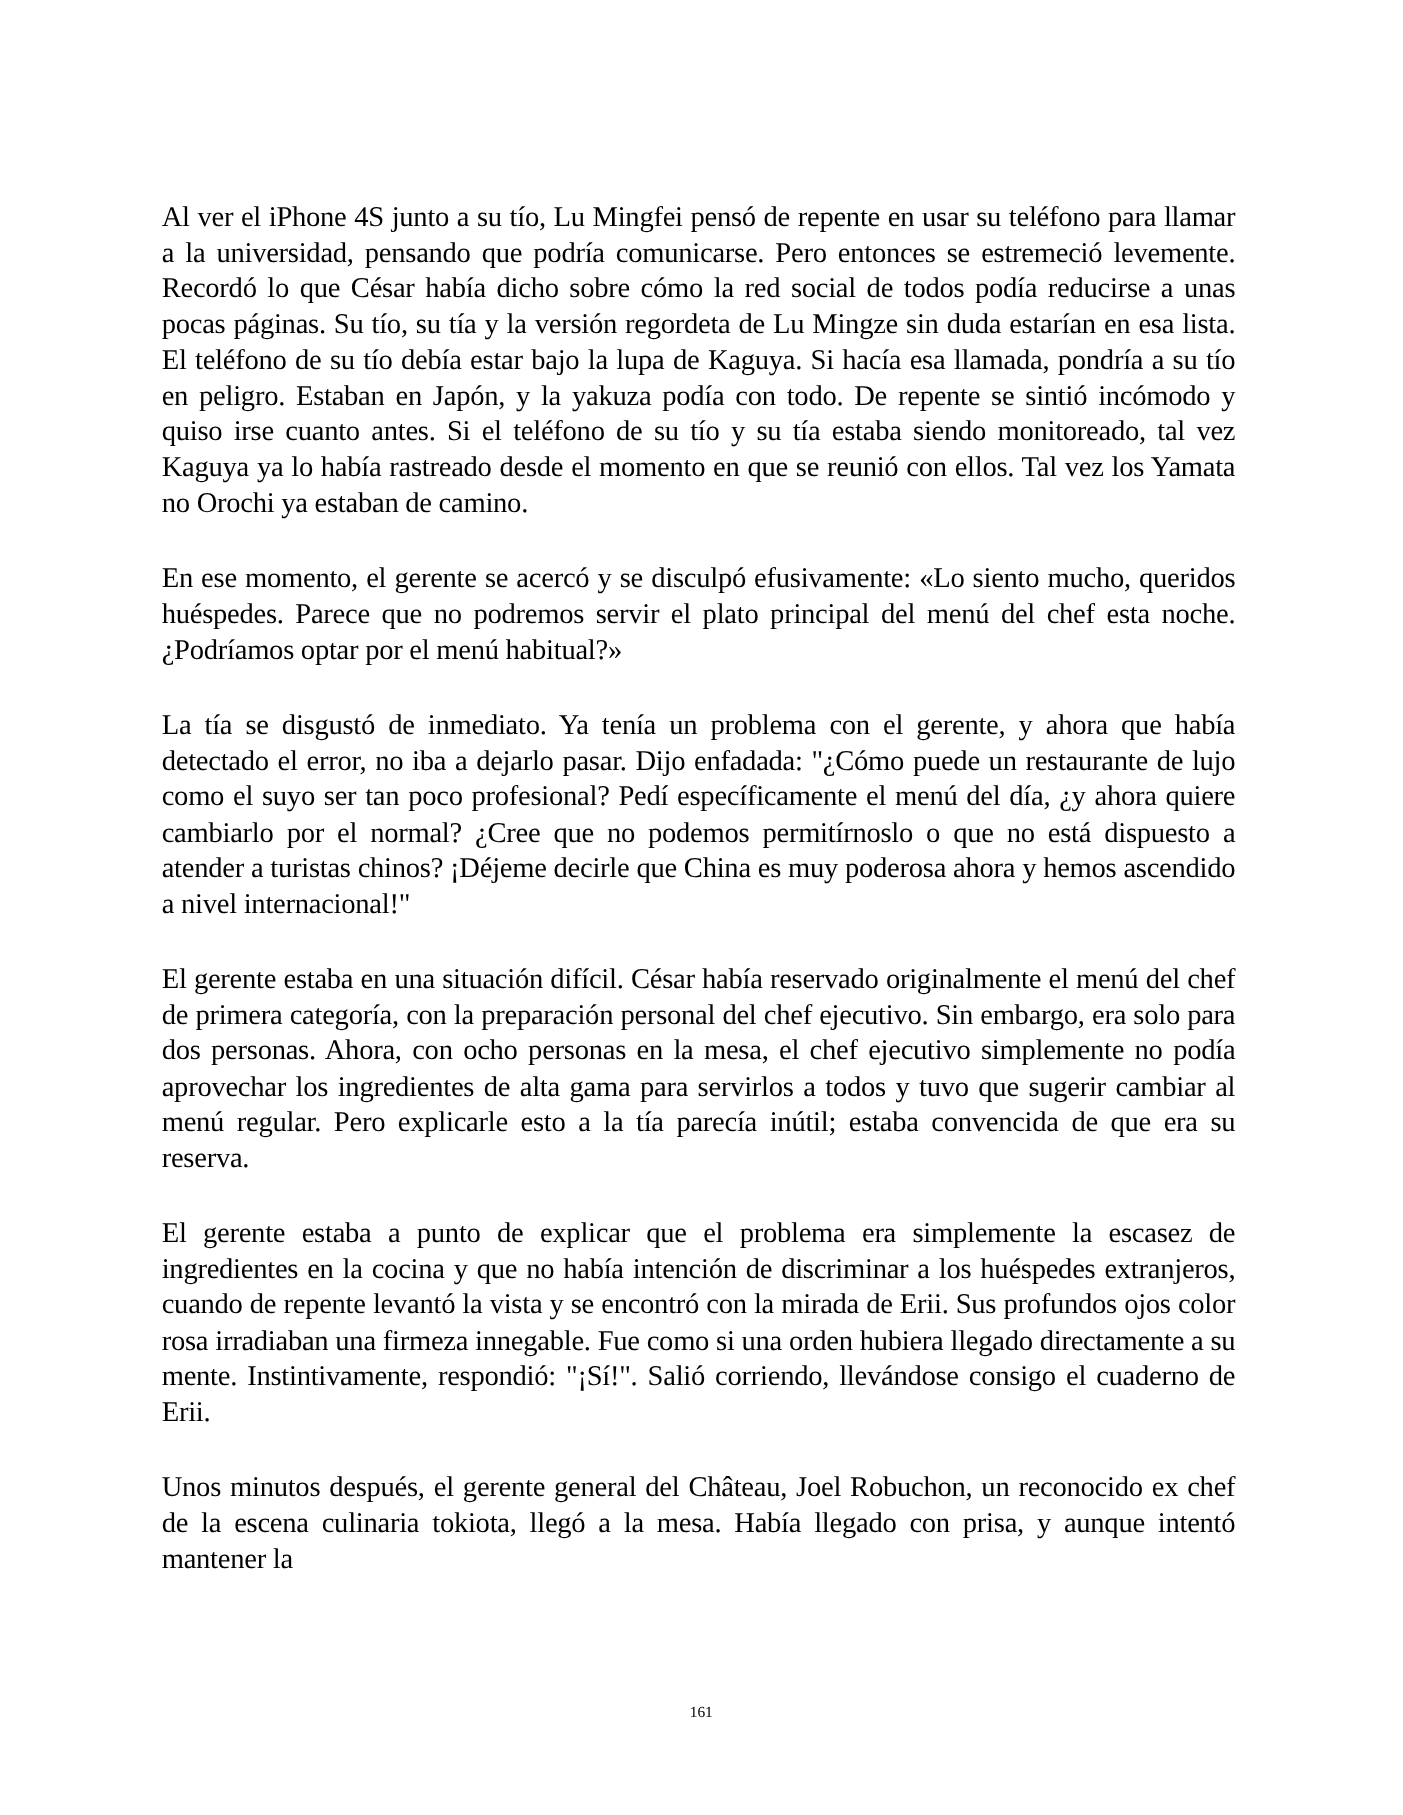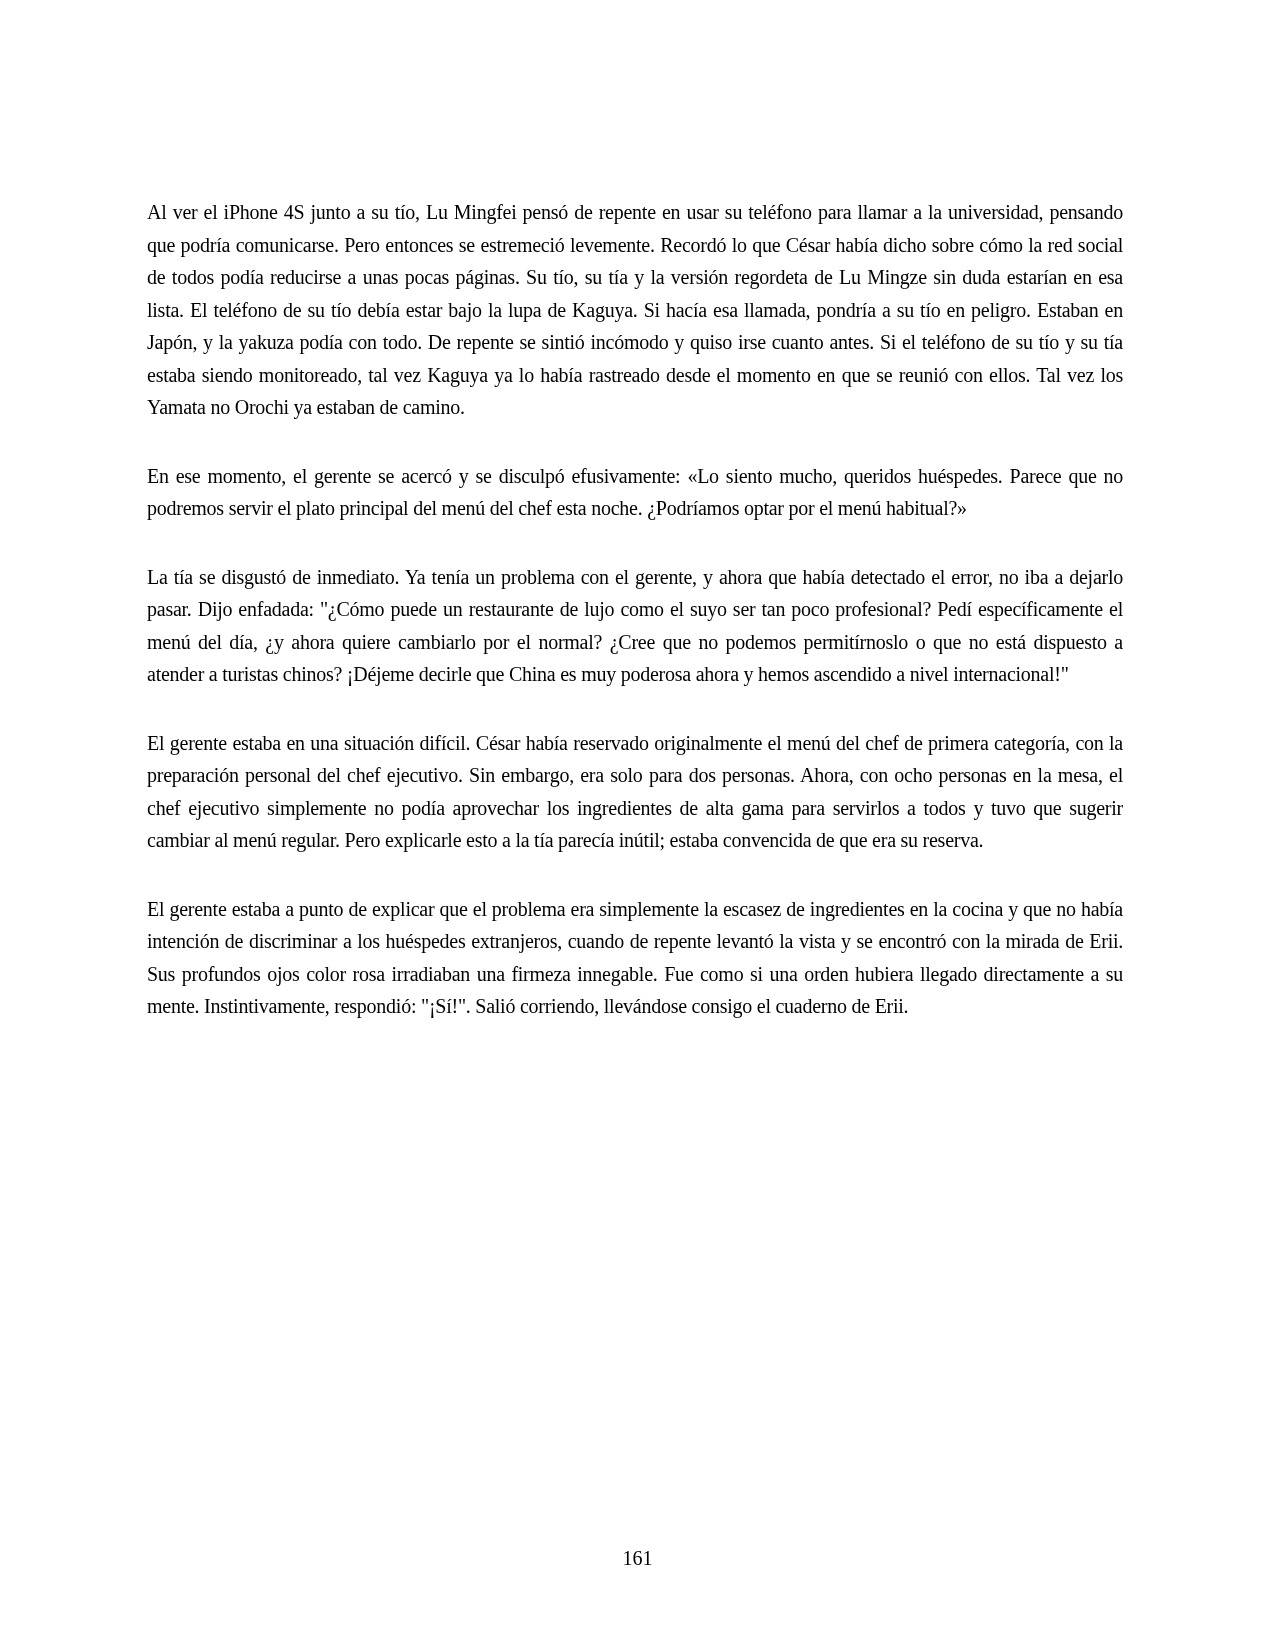--- a/index.html
+++ b/index.html
@@ -16,44 +16,45 @@
   }
   .text-block {
     position: absolute;
     left: 147px;
     top: 180px;
     width: 976px;
     color: #000000;
   }
   .para {
     font-family: "Liberation Serif", "DejaVu Serif", serif;
-    font-size: 20px;
+    font-size: 26px;
     line-height: 32.5px;
     letter-spacing: -0.25px;
     text-align: justify;
-    margin: 16px 0 36px 0;
+    margin: 1px 0 36px 0;
     color: #000000;
   }
   .page-number {
     position: absolute;
     top: 1543px;
     left: 0;
     width: 1275px;
     text-align: center;
     font-family: "Liberation Serif", "DejaVu Serif", serif;
-    font-size: 20px;
+    font-size: 14px;
     line-height: 30px;
     color: #000000;
   }
 </style>
 </head>
 <body>
 
 <div class="page">
   <div class="text-block">
     <p class="para">Al ver el iPhone 4S junto a su tío, Lu Mingfei pensó de repente en usar su teléfono para llamar a la universidad, pensando que podría comunicarse. Pero entonces se estremeció levemente. Recordó lo que César había dicho sobre cómo la red social de todos podía reducirse a unas pocas páginas. Su tío, su tía y la versión regordeta de Lu Mingze sin duda estarían en esa lista. El teléfono de su tío debía estar bajo la lupa de Kaguya. Si hacía esa llamada, pondría a su tío en peligro. Estaban en Japón, y la yakuza podía con todo. De repente se sintió incómodo y quiso irse cuanto antes. Si el teléfono de su tío y su tía estaba siendo monitoreado, tal vez Kaguya ya lo había rastreado desde el momento en que se reunió con ellos. Tal vez los Yamata no Orochi ya estaban de camino.</p>
     <p class="para">En ese momento, el gerente se acercó y se disculpó efusivamente: «Lo siento mucho, queridos huéspedes. Parece que no podremos servir el plato principal del menú del chef esta noche. ¿Podríamos optar por el menú habitual?»</p>
     <p class="para">La tía se disgustó de inmediato. Ya tenía un problema con el gerente, y ahora que había detectado el error, no iba a dejarlo pasar. Dijo enfadada: "¿Cómo puede un restaurante de lujo como el suyo ser tan poco profesional? Pedí específicamente el menú del día, ¿y ahora quiere cambiarlo por el normal? ¿Cree que no podemos permitírnoslo o que no está dispuesto a atender a turistas chinos? ¡Déjeme decirle que China es muy poderosa ahora y hemos ascendido a nivel internacional!"</p>
     <p class="para">El gerente estaba en una situación difícil. César había reservado originalmente el menú del chef de primera categoría, con la preparación personal del chef ejecutivo. Sin embargo, era solo para dos personas. Ahora, con ocho personas en la mesa, el chef ejecutivo simplemente no podía aprovechar los ingredientes de alta gama para servirlos a todos y tuvo que sugerir cambiar al menú regular. Pero explicarle esto a la tía parecía inútil; estaba convencida de que era su reserva.</p>
     <p class="para">El gerente estaba a punto de explicar que el problema era simplemente la escasez de ingredientes en la cocina y que no había intención de discriminar a los huéspedes extranjeros, cuando de repente levantó la vista y se encontró con la mirada de Erii. Sus profundos ojos color rosa irradiaban una firmeza innegable. Fue como si una orden hubiera llegado directamente a su mente. Instintivamente, respondió: "¡Sí!". Salió corriendo, llevándose consigo el cuaderno de Erii.</p>
+    <p class="para">Unos minutos después, el gerente general del Château, Joel Robuchon, un reconocido ex chef de la escena culinaria tokiota, llegó a la mesa. Había llegado con prisa, y aunque intentó mantener la</p>
   </div>
   <div class="page-number">161</div>
 </div>
 
 </body></html>

